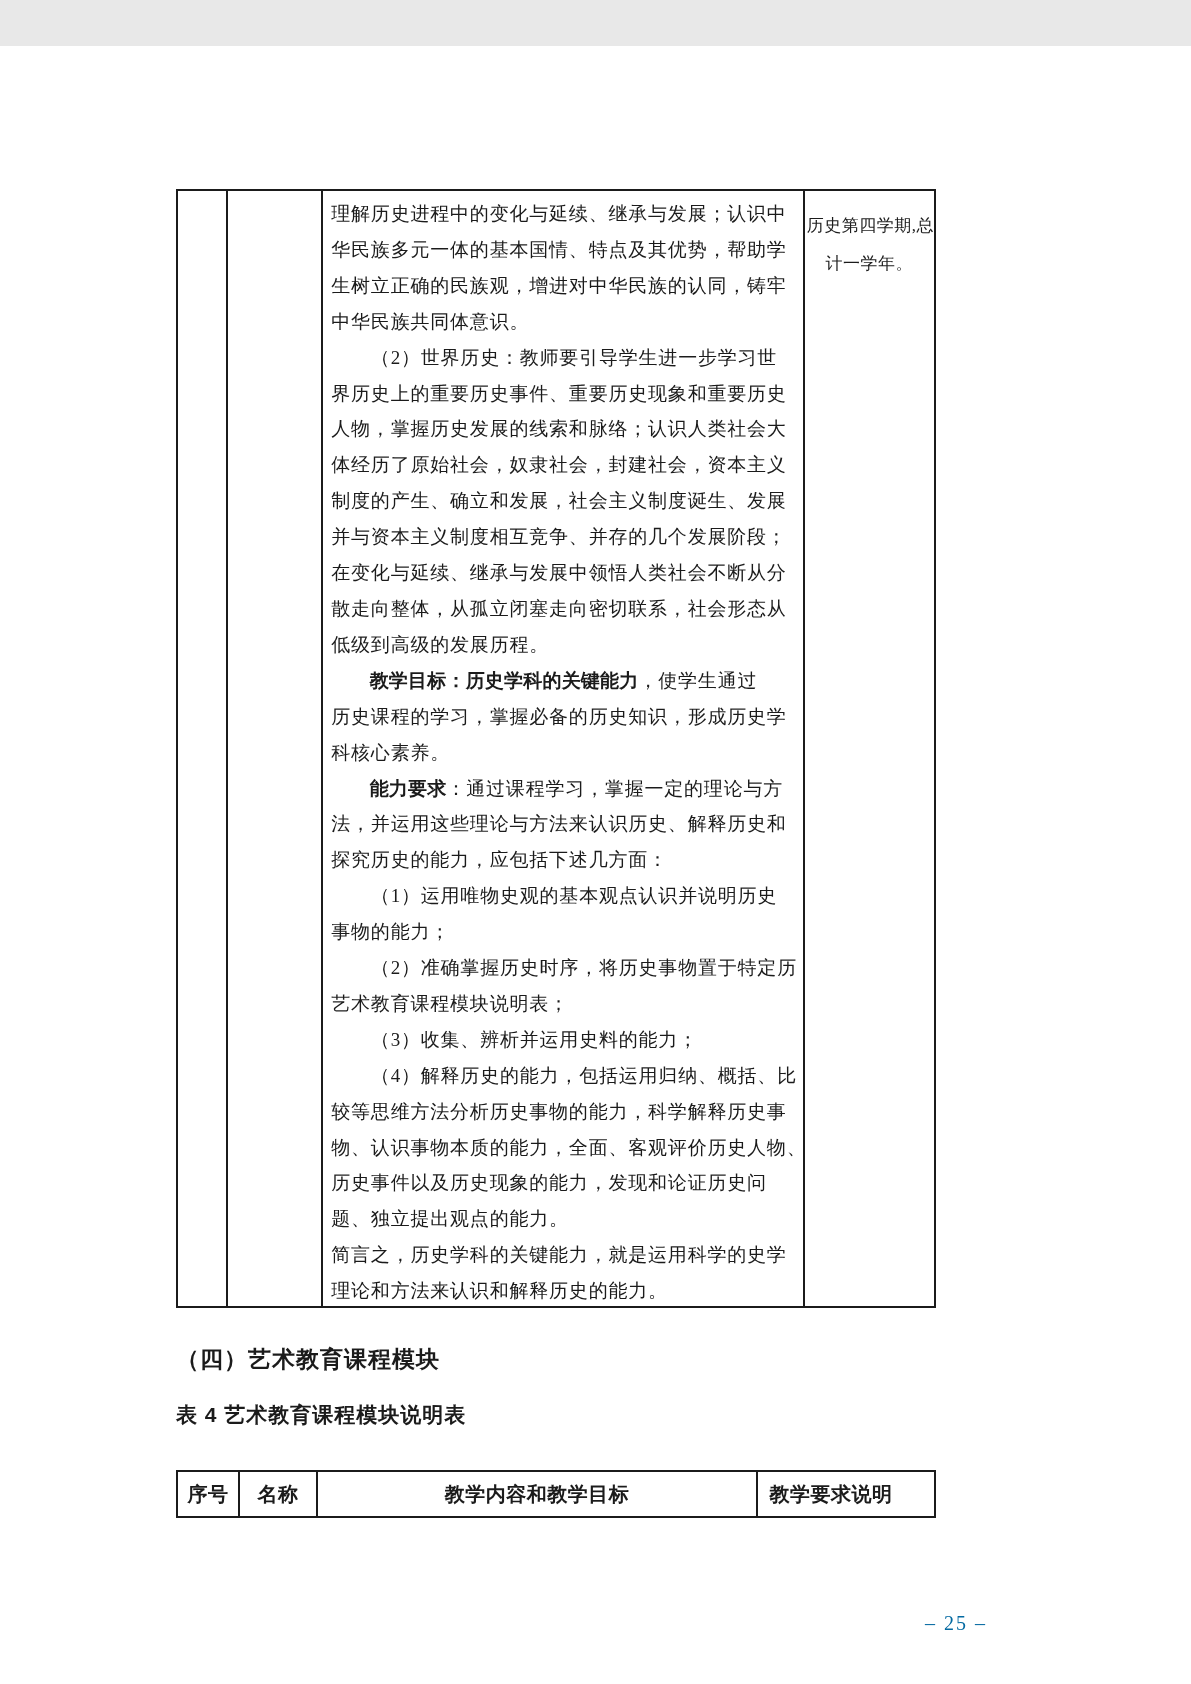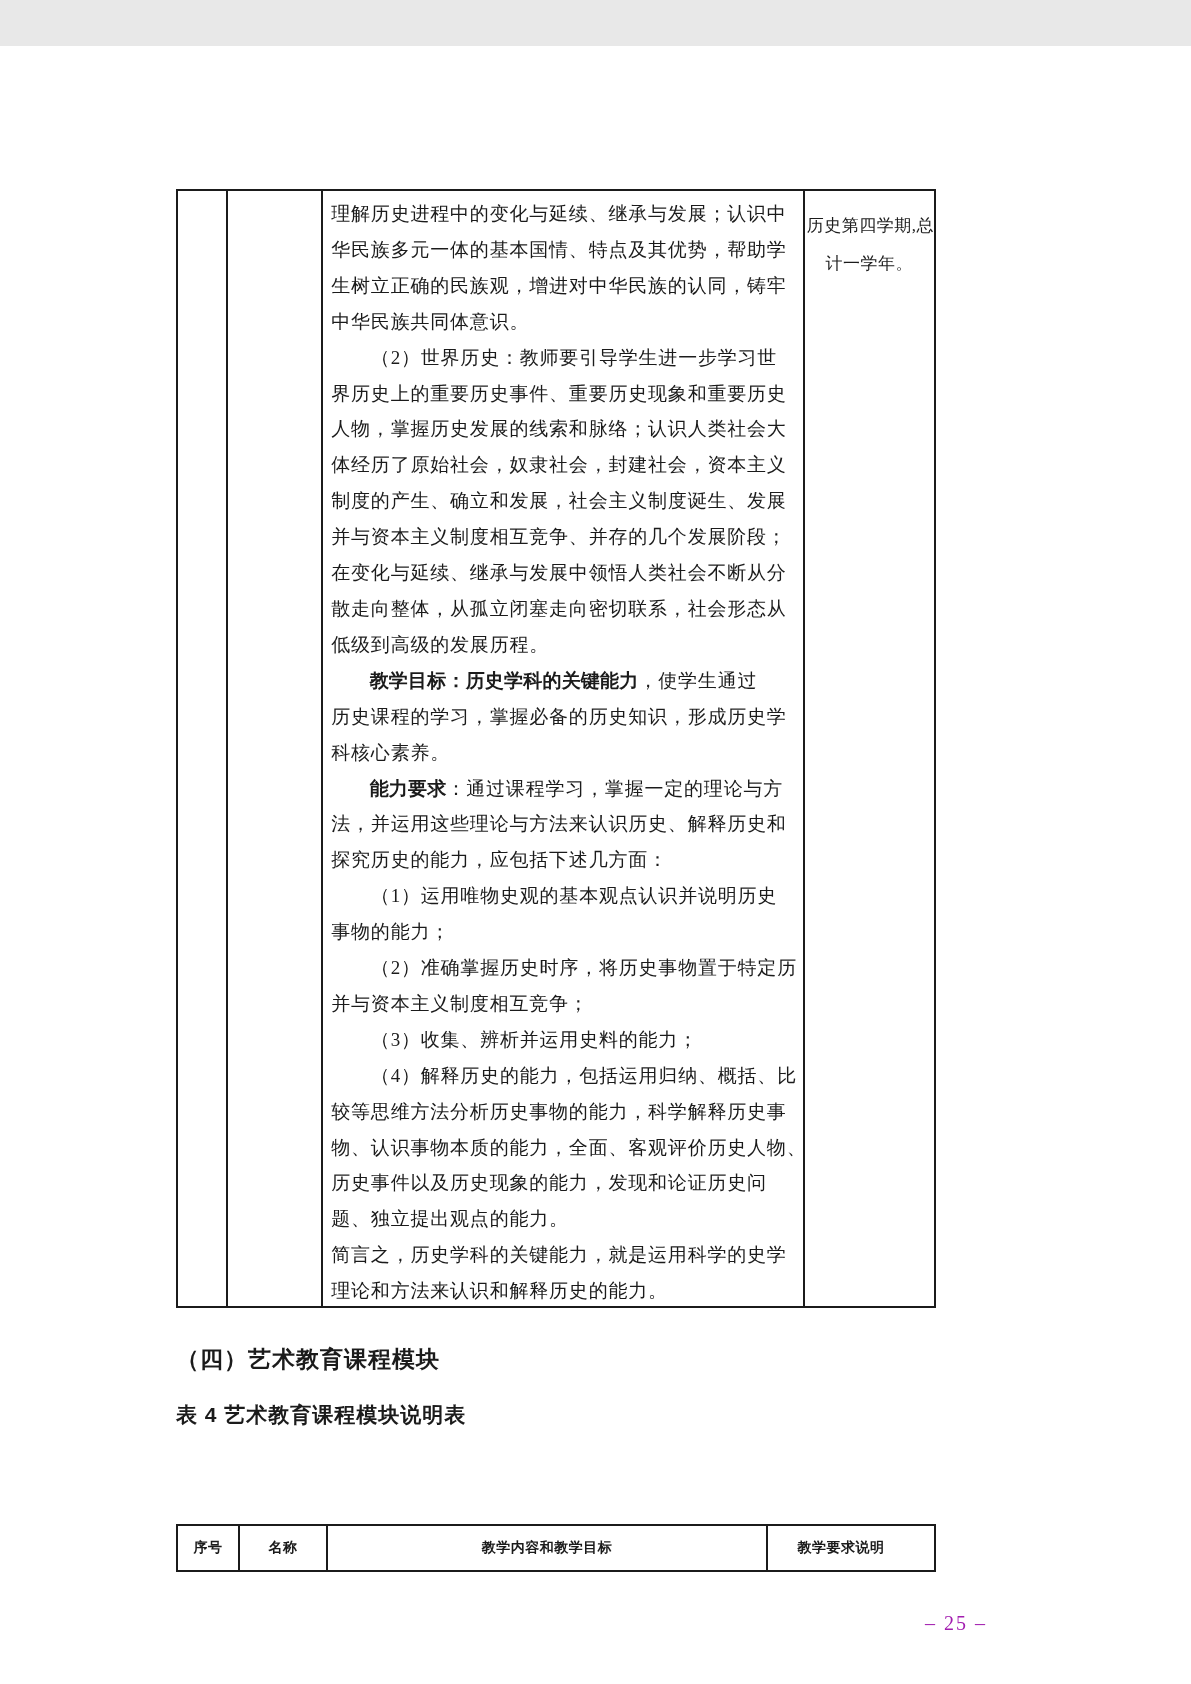--- a/index.html
+++ b/index.html
@@ -69,48 +69,48 @@
     text-align: left;
     font-family: "Liberation Sans", "DejaVu Sans", sans-serif;
     font-weight: 700;
     font-size: 21px;
     letter-spacing: 1px;
   }
   
   .bottom-table {
     position: absolute;
     left: 176px;
-    top: 1478px;
+    top: 1424px;
     width: 760px;
     height: 48px;
     display: flex;
     border: 2px solid #1b1b1b;
     font-family: "Liberation Sans", "DejaVu Sans", sans-serif;
     font-weight: 700;
-    font-size: 14px;
+    font-size: 20px;
   }
   .bcell {
     display: flex;
     align-items: center;
     justify-content: center;
     height: 100%;
     letter-spacing: 0.5px;
   }
   .b-xuhao   { width: 62px;  border-right: 2px solid #1b1b1b; }
-  .b-mingcheng { width: 88px; border-right: 2px solid #1b1b1b; }
+  .b-mingcheng { width: 78px; border-right: 2px solid #1b1b1b; }
   .b-content { width: 440px; border-right: 2px solid #1b1b1b; }
   .b-req     { width: 146px; }
   
   .page-number {
     position: absolute;
     left: 925px;
     top: 1566px;
     font-size: 20px;
     letter-spacing: 2px;
-    color: #a21caf;
+    color: #0369a1;
   }
 </style>
 </head>
 <body>
 
 <div class="page">
 
   <div class="top-table">
     <div class="tcol col-xuhao"></div>
     <div class="tcol col-mingcheng"></div>
@@ -130,21 +130,21 @@
         <div class="tline">低级到高级的发展历程。</div>
         <div class="tline"><b>　　教学目标：历史学科的关键能力</b>，使学生通过</div>
         <div class="tline">历史课程的学习，掌握必备的历史知识，形成历史学</div>
         <div class="tline">科核心素养。</div>
         <div class="tline"><b>　　能力要求</b>：通过课程学习，掌握一定的理论与方</div>
         <div class="tline">法，并运用这些理论与方法来认识历史、解释历史和</div>
         <div class="tline">探究历史的能力，应包括下述几方面：</div>
         <div class="tline">　　（1）运用唯物史观的基本观点认识并说明历史</div>
         <div class="tline">事物的能力；</div>
         <div class="tline">　　（2）准确掌握历史时序，将历史事物置于特定历</div>
-        <div class="tline">并与资本主义制度相互竞争；</div>
+        <div class="tline">艺术教育课程模块说明表；</div>
         <div class="tline">　　（3）收集、辨析并运用史料的能力；</div>
         <div class="tline">　　（4）解释历史的能力，包括运用归纳、概括、比</div>
         <div class="tline">较等思维方法分析历史事物的能力，科学解释历史事</div>
         <div class="tline">物、认识事物本质的能力，全面、客观评价历史人物、</div>
         <div class="tline">历史事件以及历史现象的能力，发现和论证历史问</div>
         <div class="tline">题、独立提出观点的能力。</div>
         <div class="tline">简言之，历史学科的关键能力，就是运用科学的史学</div>
         <div class="tline">理论和方法来认识和解释历史的能力。</div>
       </div>
     <div class="tcol col-req">

